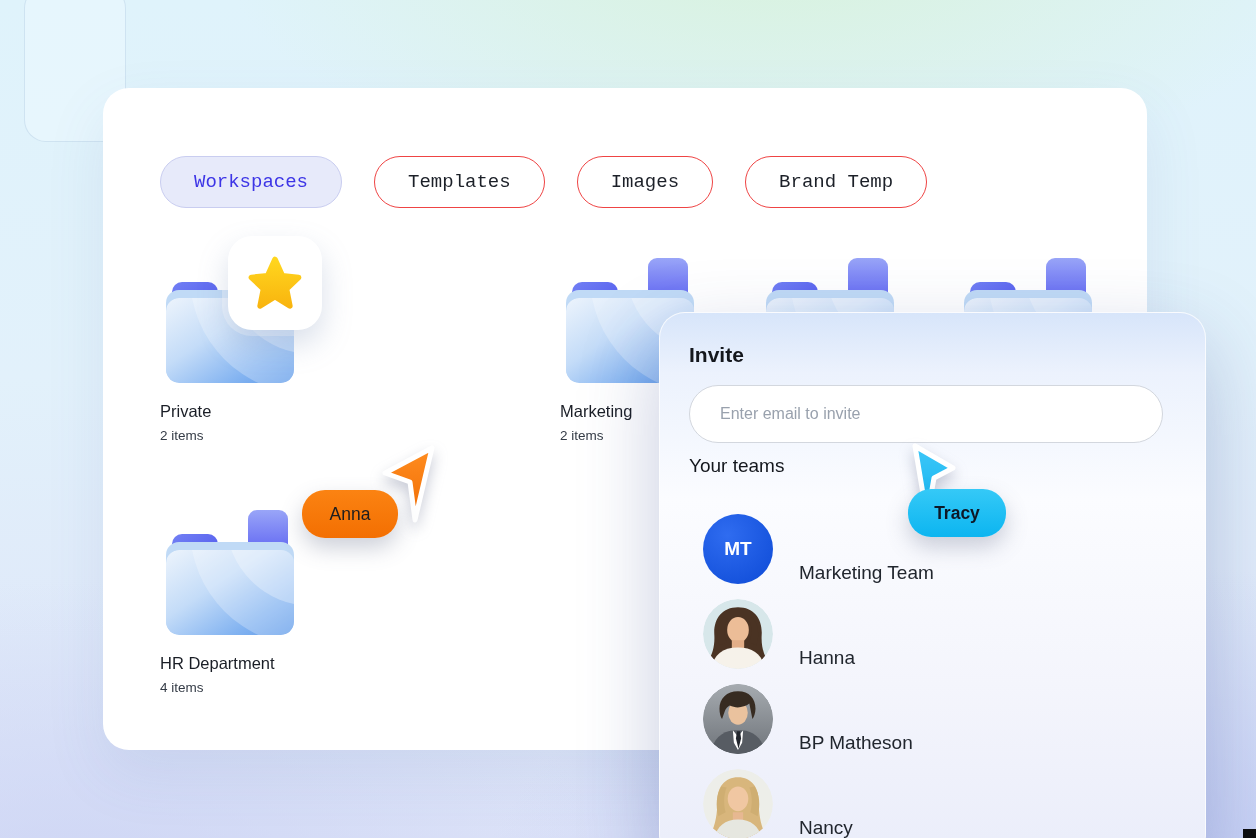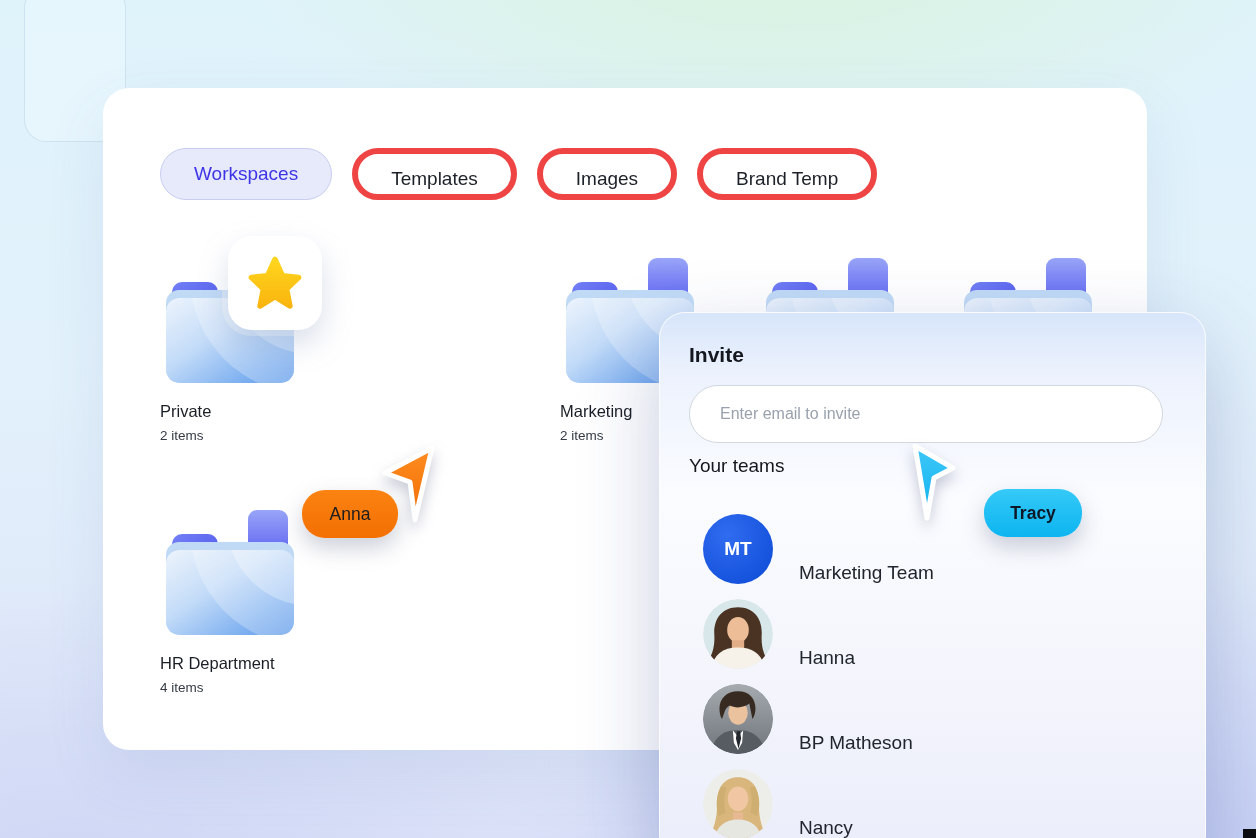--- a/index.html
+++ b/index.html
@@ -14,23 +14,23 @@
 
   
   .deco-rect{left:24px;top:-14px;width:100px;height:154px;border-radius:22px;
     border:1px solid rgba(165,195,220,.38);background:rgba(240,251,255,.45);}
 
   
   .card{left:103px;top:88px;width:1044px;height:662px;background:#ffffff;border-radius:26px;
     box-shadow:0 24px 60px rgba(80,110,170,.10);}
 
   
-  .tabs{left:57px;top:60px;width:937px;height:54px;overflow:hidden;display:flex;gap:20px;}
+  .tabs{left:57px;top:68px;width:937px;height:54px;overflow:hidden;display:flex;gap:32px;font-family:Liberation Mono, monospace;}
   .tab{flex:0 0 auto;height:52px;line-height:50px;padding:0 33px;border-radius:27px;background:#fff;
-    border:6px solid #ef4444;font-size:19px;color:#1c2028;white-space:nowrap;box-sizing:border-box;}
+    border:1px solid #ef4444;font-size:19px;color:#1c2028;white-space:nowrap;box-sizing:border-box;}
   .tab.active{background:#e7eafa;border:1px solid #c9cdf0;color:#3d35e6;font-weight:500;}
 
   
   .folder-item{width:150px;}
   .f-name{margin-top:14px;font-size:16.5px;font-weight:500;color:#1a1e26;white-space:nowrap;}
   .f-meta{margin-top:7px;font-size:13.5px;color:#343b46;}
   .folder-svg{display:block;}
 
   
   .star-badge{left:125px;top:148px;width:94px;height:94px;background:#fff;border-radius:24px;
@@ -43,21 +43,21 @@
   .doc-page{width:110px;height:132px;background:#ffffff;margin-top:4px;box-shadow:0 0 4px rgba(0,0,0,.05);
     padding:6px 7px;box-sizing:border-box;}
   .doc-title{font-size:6px;font-weight:700;color:#2a2e35;margin-bottom:4px;white-space:nowrap;overflow:hidden;}
   .doc-par{background:repeating-linear-gradient(to bottom,#a9afb8 0 1.6px, rgba(0,0,0,0) 1.6px 4.2px);
     margin-bottom:4px;}
 
   
   .cursor-label{height:48px;border-radius:23px;display:flex;align-items:center;justify-content:center;
     font-size:17.5px;font-weight:500;box-shadow:0 10px 22px rgba(90,100,130,.30);}
   .anna-label{left:302px;top:490px;width:96px;background:linear-gradient(180deg,#fb8312,#f36f02);color:#1c1d1f;}
-  .tracy-label{left:984px;top:489px;width:98px;background:linear-gradient(180deg,#35c9f7,#0cb5f0);color:#0e1726;font-weight:600;text-align:center;}
+  .tracy-label{left:908px;top:489px;width:98px;background:linear-gradient(180deg,#35c9f7,#0cb5f0);color:#0e1726;font-weight:600;text-align:center;}
   .cursor-svg{filter:drop-shadow(0 7px 7px rgba(100,110,140,.35));}
 
   
   .panel{left:659px;top:312px;width:547px;height:548px;border-radius:26px;
     background:linear-gradient(180deg,#d7e5fa 0%,#ecf2fd 11%,#fbfcff 34%,#f4f5fc 68%,#eaedfa 100%);
     border:1px solid rgba(255,255,255,.75);box-shadow:0 30px 80px rgba(50,70,140,.28);box-sizing:border-box;}
   .panel-title{left:29px;top:30px;font-size:21px;font-weight:600;color:#14171d;}
   .invite-input{left:29px;top:72px;width:474px;height:58px;border-radius:29px;border:1.5px solid #d3d7de;
     background:#ffffff;box-sizing:border-box;padding:0 30px;font-size:16px;color:#333;outline:none;
     font-family:"Liberation Sans", sans-serif;}

